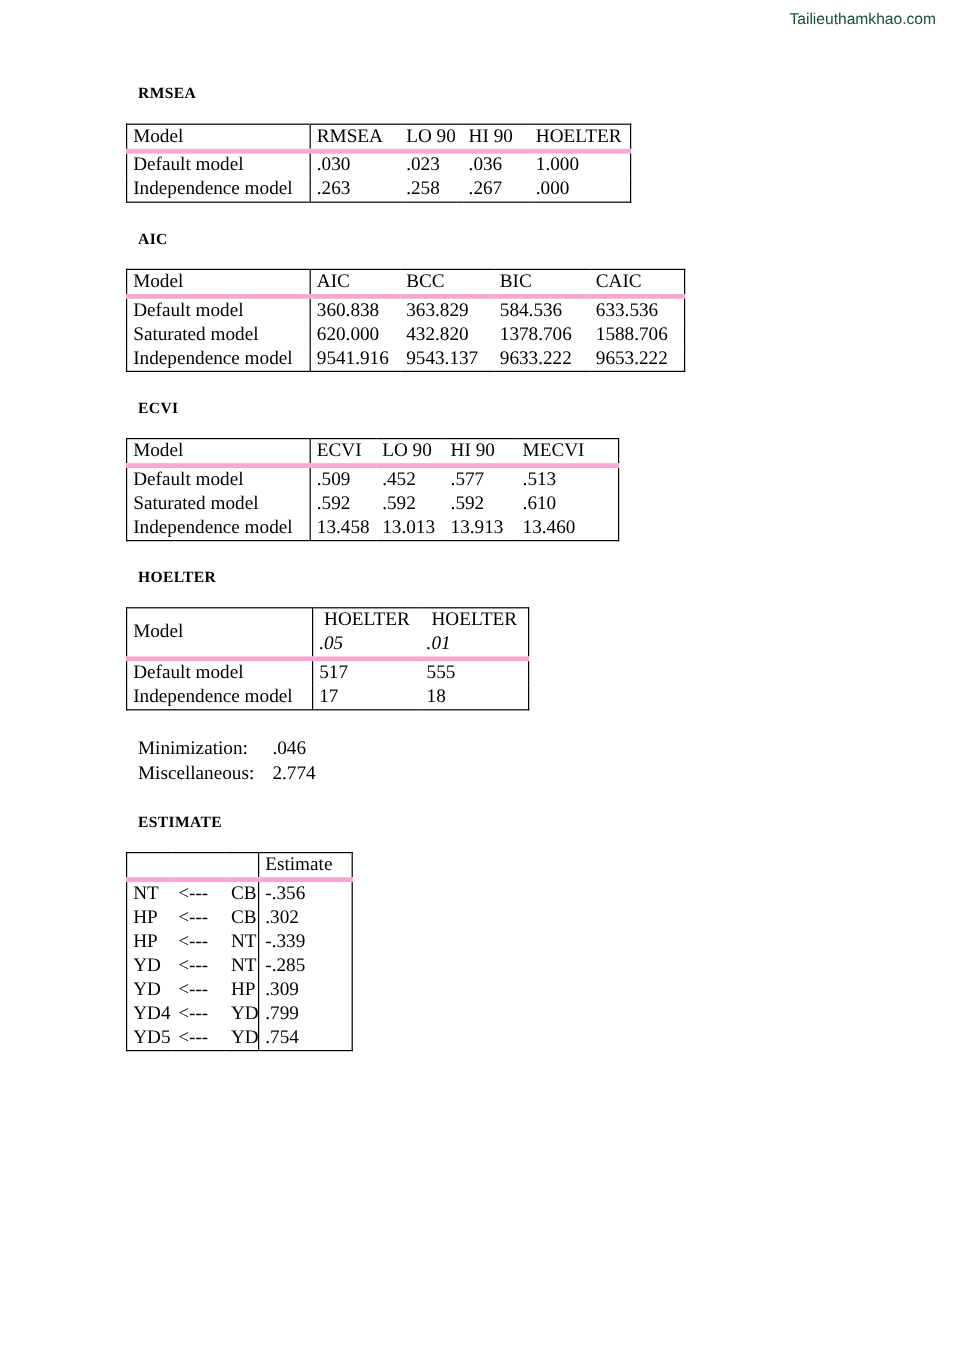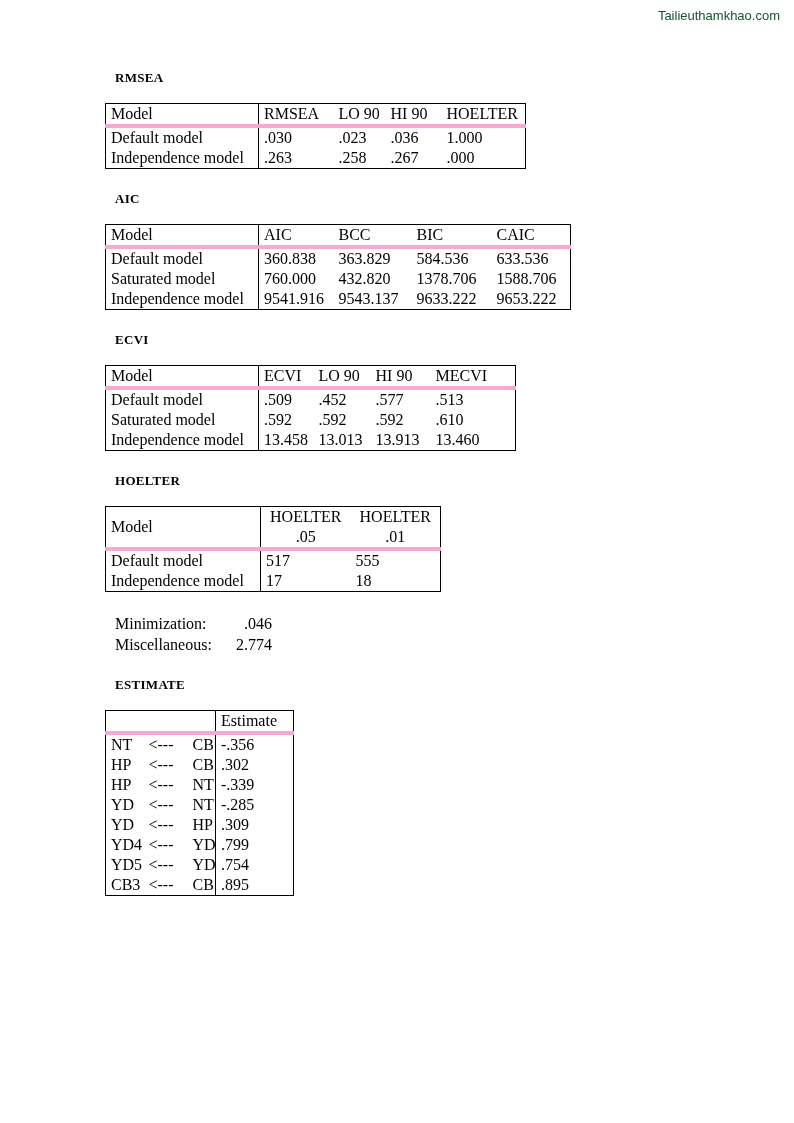--- a/index.html
+++ b/index.html
@@ -47,28 +47,28 @@
     white-space: nowrap;
     overflow: hidden;
     text-align: left;
     vertical-align: bottom;
   }
   table.tbl tr.hdr th { border-bottom: 4px solid #f9a8d4; }
   .mcol { border-right: 1px solid #000; }
   .num { text-align: right; }
   .vmid { vertical-align: middle !important; }
   .hoelter-h-line1 { text-align: center; }
-  .hoelter-h-line2 { text-align: center; }
+  .hoelter-h-line2 { text-align: left; font-style: italic; }
   .timing {
     margin: 22px 0 0 10px;
     font-size: 16px;
   }
   .timing-row { line-height: 20.5px; }
   .timing-label { display: inline-block; width: 112px; }
-  .timing-value { display: inline-block; width: 45px; text-align: right; }
+  .timing-value { display: inline-block; width: 45px; text-align: left; }
   .est-arrow { text-align: center; }
   .vline { border-left: 1px solid #000; }
 </style>
 </head>
 <body>
 
 <div class="watermark">Tailieuthamkhao.com</div>
 
 <div class="content">
 
@@ -125,21 +125,21 @@
       </tr>
       <tr>
         <td class="mcol">Default model</td>
         <td class="num">360.838</td>
         <td class="num">363.829</td>
         <td class="num">584.536</td>
         <td class="num">633.536</td>
       </tr>
       <tr>
         <td class="mcol">Saturated model</td>
-        <td class="num">760.000</td>
+        <td class="num">620.000</td>
         <td class="num">432.820</td>
         <td class="num">1378.706</td>
         <td class="num">1588.706</td>
       </tr>
       <tr>
         <td class="mcol">Independence model</td>
         <td class="num">9541.916</td>
         <td class="num">9543.137</td>
         <td class="num">9633.222</td>
         <td class="num">9653.222</td>
@@ -277,22 +277,16 @@
         <td class="est-arrow">&lt;---</td>
         <td>YD</td>
         <td class="num vline">.799</td>
       </tr>
       <tr>
         <td>YD5</td>
         <td class="est-arrow">&lt;---</td>
         <td>YD</td>
         <td class="num vline">.754</td>
       </tr>
-      <tr>
-        <td>CB3</td>
-        <td class="est-arrow">&lt;---</td>
-        <td>CB</td>
-        <td class="num vline">.895</td>
-      </tr>
     </tbody>
   </table>
 
 </div>
 
 </body></html>

